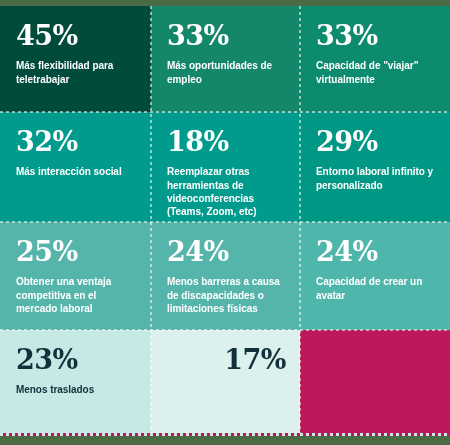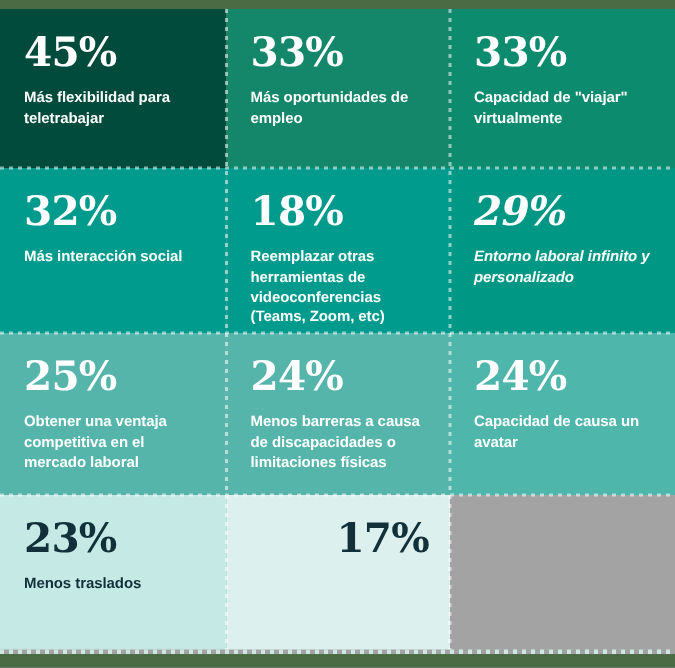--- a/index.html
+++ b/index.html
@@ -14,21 +14,21 @@
     font-family: "Liberation Sans", sans-serif;
     position: relative;
   }
 
   #infographic {
     position: absolute;
     left: 0;
     top: 0;
     width: 450px;
     height: 445px;
-    background: #a3a3a3;
+    background: #be185d;
   }
 
   
   .edge-top {
     position: absolute;
     left: 0; top: 0;
     width: 450px; height: 6px;
     background: #4b6b44;
   }
   
@@ -157,21 +157,21 @@
         <div class="stat-label">Más interacción social</div>
       </div>
     </div>
     <div class="cell text-light" style="background: rgb(0, 155, 140);">
       <div class="cell-inner">
         <div class="stat-value">18%</div>
         <div class="stat-label">Reemplazar otras herramientas de videoconferencias (Teams, Zoom, etc)</div>
       </div>
     </div>
 
-    <div class="cell text-light" style="background: rgb(0, 152, 132); font-style: italic;">
+    <div class="cell text-light" style="background: rgb(0, 152, 132);">
       <div class="cell-inner">
         <div class="stat-value">29%</div>
         <div class="stat-label">Entorno laboral infinito y personalizado</div>
       </div>
     </div>
     <div class="cell text-light" style="background: rgb(86, 181, 171);">
       <div class="cell-inner">
         <div class="stat-value">25%</div>
         <div class="stat-label">Obtener una ventaja competitiva en el mercado laboral</div>
       </div>
@@ -179,21 +179,21 @@
     <div class="cell text-light" style="background: rgb(86, 181, 171);">
       <div class="cell-inner">
         <div class="stat-value">24%</div>
         <div class="stat-label">Menos barreras a causa de discapacidades o limitaciones físicas</div>
       </div>
     </div>
 
     <div class="cell text-light" style="background: rgb(79, 182, 171);">
       <div class="cell-inner">
         <div class="stat-value">24%</div>
-        <div class="stat-label">Capacidad de causa un avatar</div>
+        <div class="stat-label">Capacidad de crear un avatar</div>
       </div>
     </div>
     <div class="cell text-dark" style="background: rgb(197, 233, 228);">
       <div class="cell-inner">
         <div class="stat-value">23%</div>
         <div class="stat-label">Menos traslados</div>
       </div>
     </div>
     <div class="cell text-dark" style="background: rgb(220, 241, 238); text-align: right;">
       <div class="cell-inner">

